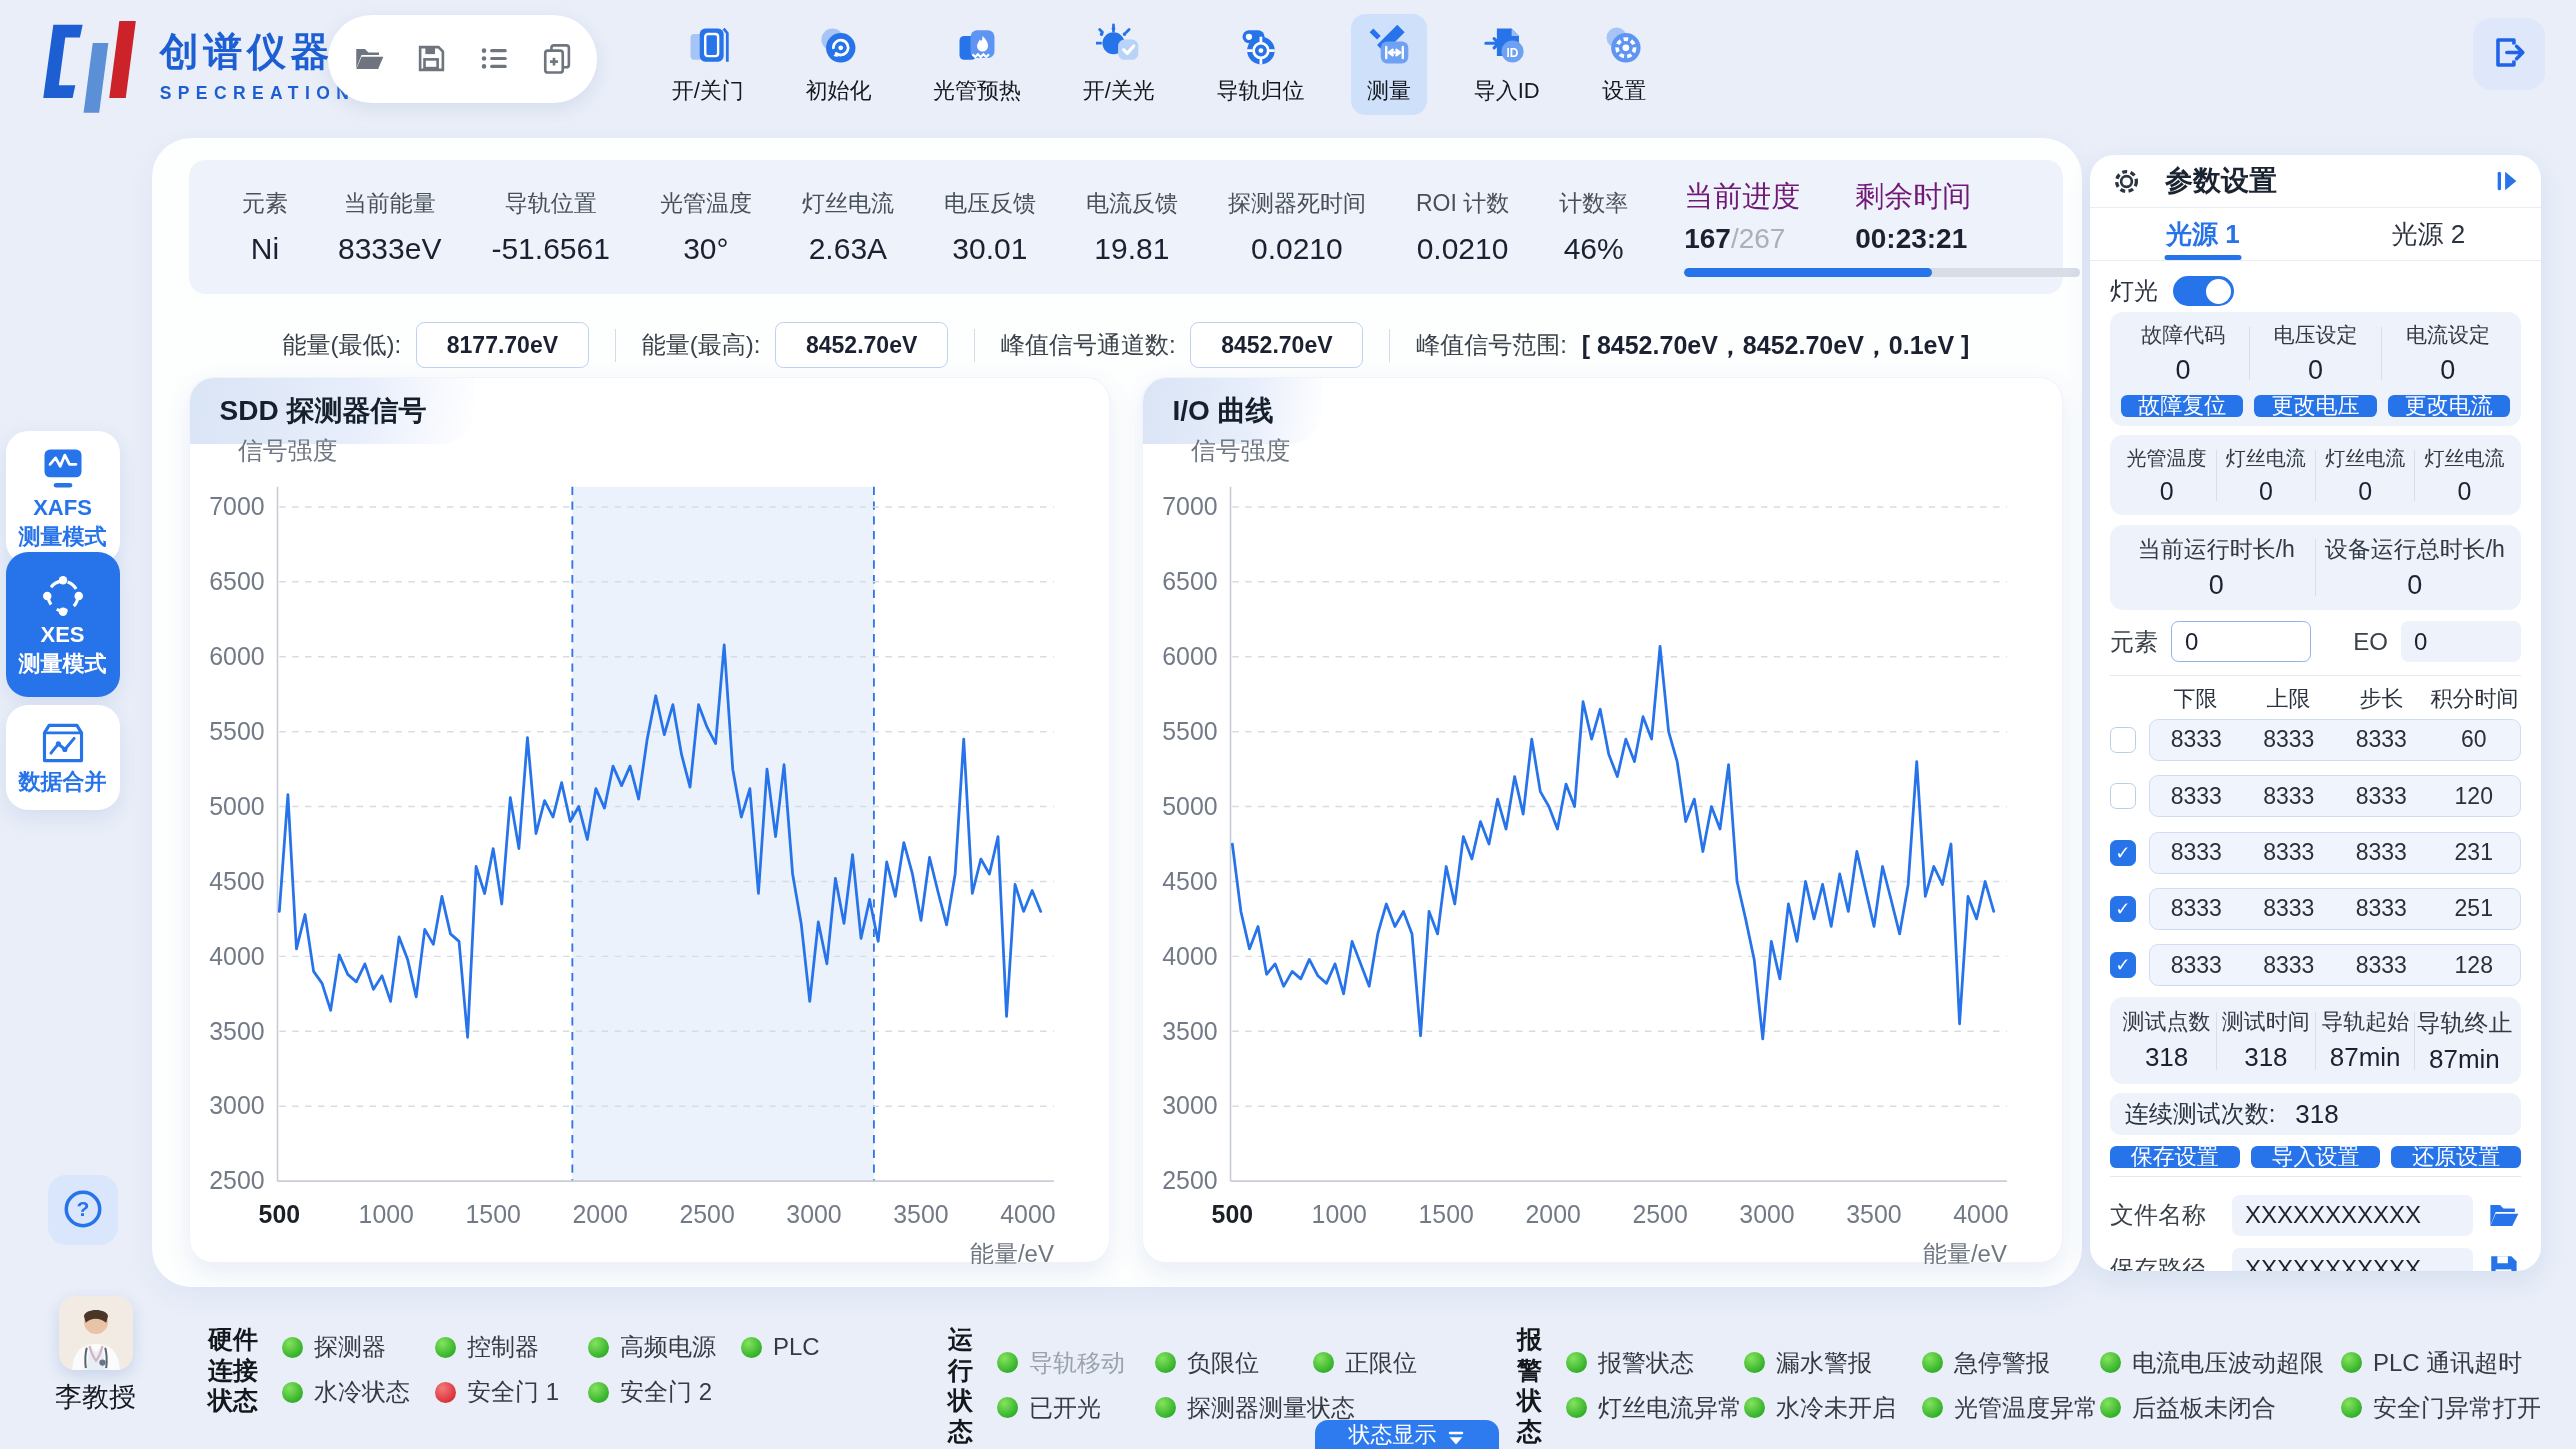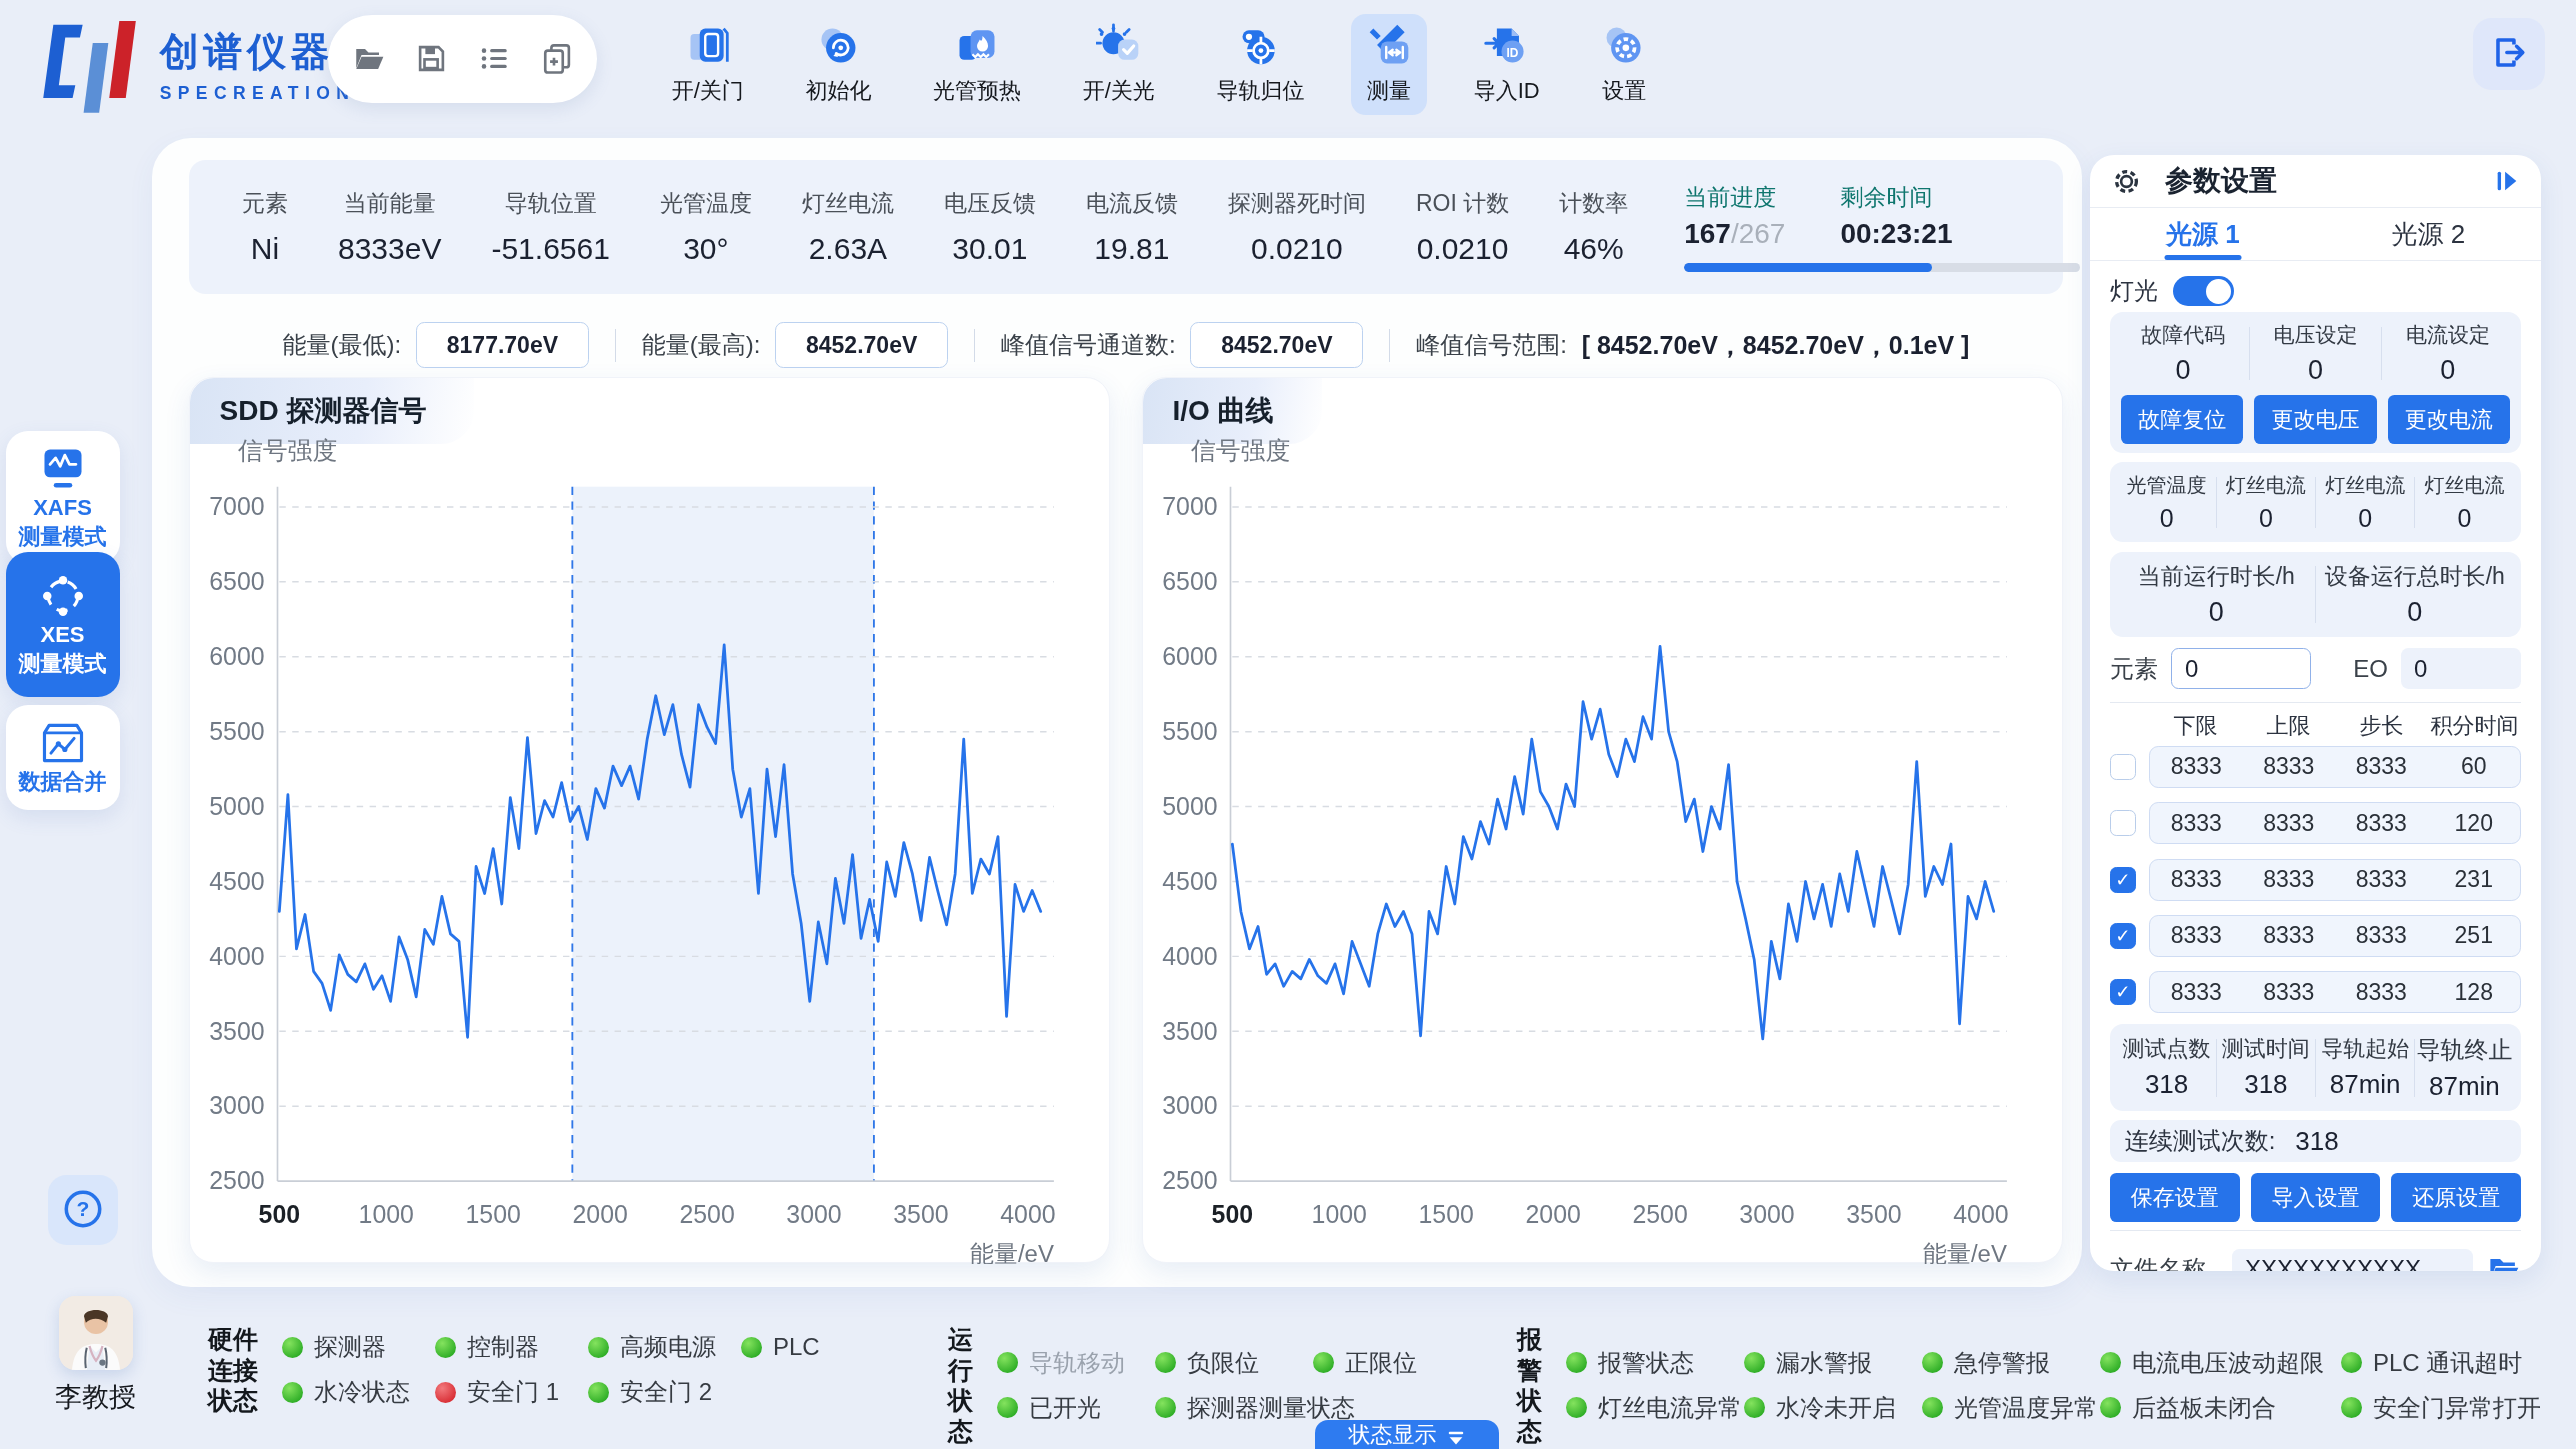--- a/index.html
+++ b/index.html
@@ -30,21 +30,21 @@
   .main-panel{position:absolute;left:152px;top:138px;width:1930px;height:1149px;background:#fdfefe;border-radius:39px;
     box-shadow:0 9.2px 28px rgba(70,110,180,.06);}
   .status-card{position:absolute;left:189px;top:160px;width:1874px;height:134px;background:var(--cardbg);border-radius:16.6px;
     display:flex;align-items:center;padding:0 28px;}
   .stat{display:flex;flex-direction:column;align-items:center;gap:13px;padding:0 25px;flex:1 1 auto;}
   .stat .lb{font-size:23px;color:#4a5058;white-space:nowrap;}
   .stat .vl{font-size:30px;font-weight:normal;color:var(--ink);white-space:nowrap;}
   .stat-sep{width:0.9px;height:59px;background:#d3dbe8;}
   .progress-group{display:flex;flex-direction:column;padding-left:31px;min-width:405px;}
   .pg-row{display:flex;gap:55px;}
-  .pg-col .lb{font-size:23px;color:#0f766e;}
+  .pg-col .lb{font-size:29px;color:#701a75;}
   .pg-col .vl{font-size:28px;font-weight:bold;color:var(--ink);margin-top:5.5px;}
   .pg-col .vl .total{color:#a9b0ba;font-weight:normal;}
   .pg-bar{margin-top:13px;width:396px;height:9.2px;border-radius:4.6px;background:#d8dde6;position:relative;overflow:hidden;}
   .pg-fill{position:absolute;left:0;top:0;bottom:0;background:var(--accent);border-radius:4.6px;}
 
   .energy-row{position:absolute;left:189px;top:320px;width:1874px;height:50px;display:flex;align-items:center;justify-content:center;gap:26px;}
   .en-field{display:flex;align-items:center;gap:14.7px;}
   .en-field .lb{font-size:24px;color:#3a4149;white-space:nowrap;}
   .en-box{min-width:173px;height:46px;border:1.8px solid #bcd2f0;border-radius:8.3px;background:#fff;display:flex;align-items:center;justify-content:center;
     font-size:23px;font-weight:bold;color:var(--ink);padding:0 27px;cursor:text;}
@@ -86,21 +86,21 @@
   .light-row .lb{font-size:24px;color:#2c3340;}
   .toggle{width:61px;height:30px;border-radius:15.7px;background:var(--accent);position:relative;cursor:pointer;}
   .toggle .knob{position:absolute;right:2.8px;top:2.8px;width:25px;height:25px;border-radius:50%;background:#fff;}
   .pcard{background:var(--cardbg);border-radius:13px;padding:9.2px 7.4px;flex:0 0 auto;}
   .pcard .cols{display:flex;align-items:stretch;}
   .pcol{flex:1;display:flex;flex-direction:column;align-items:center;gap:5.5px;}
   .pcol .lb{font-size:21px;color:#333a44;white-space:nowrap;}
   .pcol .vl{font-size:27px;color:#1b2130;}
   .pcol-sep{width:0.9px;background:#d7dfee;margin:5.5px 0;}
   .btn-row{display:flex;gap:11px;margin-top:9.2px;padding:0 3.7px;}
-  .blue-btn{flex:1;height:49px;border-radius:6.4px;background:var(--accent);color:#fff;font-size:22px;display:flex;align-items:center;justify-content:center;cursor:pointer;white-space:nowrap;}
+  .blue-btn{flex:1;height:22px;border-radius:6.4px;background:var(--accent);color:#fff;font-size:22px;display:flex;align-items:center;justify-content:center;cursor:pointer;white-space:nowrap;}
   .elem-row{height:44px;display:flex;align-items:center;gap:13px;flex:0 0 auto;margin:9.2px 0 3.7px;}
   .elem-row .lb{font-size:24px;color:#3a4149;}
   .inp{height:41px;border-radius:7.4px;font-size:24px;color:#1b2130;display:flex;align-items:center;padding:0 13px;cursor:text;}
   .inp.bordered{border:1.8px solid #90b1e9;background:#fff;width:140px;}
   .inp.filled{background:var(--cardbg);width:120px;}
   .hr{height:0.9px;background:#e4e9f1;flex:0 0 auto;margin:7.4px 0;}
   .tbl-head{display:flex;height:33px;align-items:center;margin-left:39px;flex:0 0 auto;}
   .tbl-head span{flex:1;text-align:center;font-size:22px;color:#2c3340;}
   .tbl-row{display:flex;align-items:center;height:48px;margin-bottom:8.3px;flex:0 0 auto;gap:13px;}
   .cbx{width:26px;height:26px;border-radius:6.4px;border:1.8px solid #b9cdea;background:#fff;flex:0 0 auto;display:flex;align-items:center;justify-content:center;cursor:pointer;}

